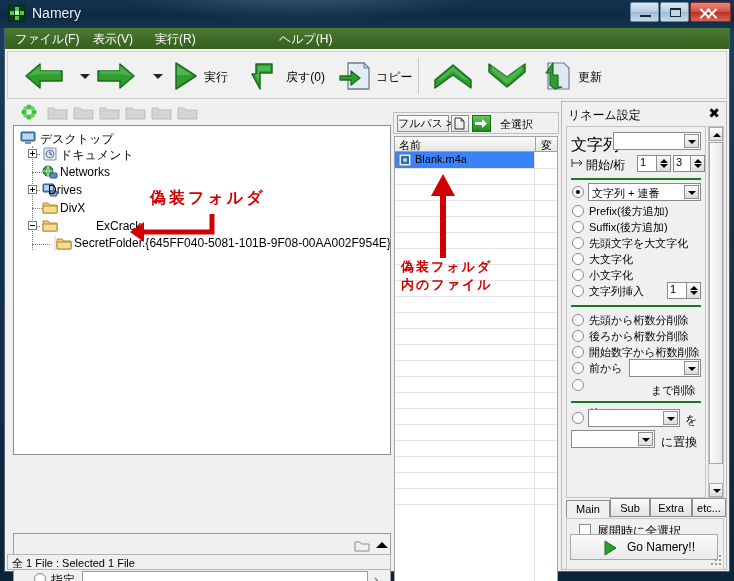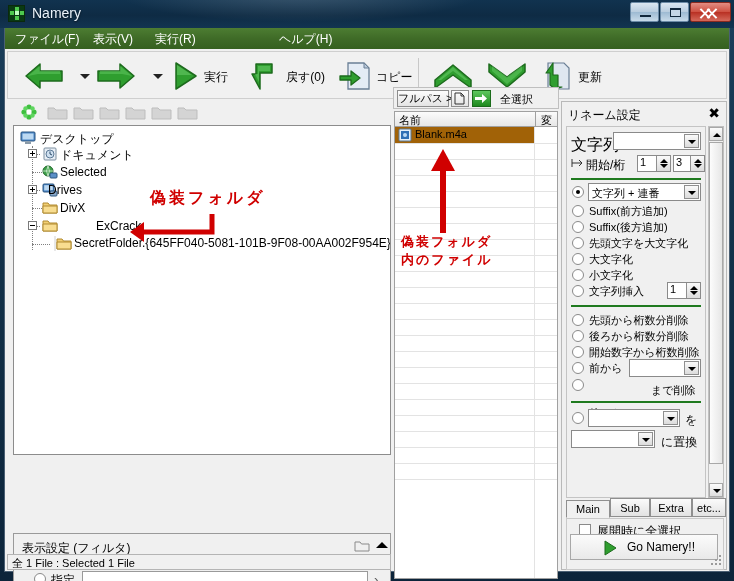--- a/index.html
+++ b/index.html
@@ -129,21 +129,21 @@
     position:absolute;background:#fff;border:1px solid #9a9a9a;box-sizing:border-box;
     font-size:12px;padding:1px 2px;color:#000;
   }
   
   #statusbar{
     position:absolute;left:2px;top:526px;width:384px;height:16px;
     background:#f0f0f0;border:1px solid #b4b4b4;box-sizing:border-box;
     font-size:11px;color:#000;padding:1px 4px;white-space:nowrap;
   }
   
-  #midpanel{position:absolute;left:388px;top:59px;width:166px;height:469px;}
+  #midpanel{position:absolute;left:388px;top:84px;width:166px;height:469px;}
   #pathbar{
     position:absolute;left:0;top:0;width:166px;height:22px;
     background:#f0f0f0;border:1px solid #bfbfbf;box-sizing:border-box;
   }
   .sbtn{
     position:absolute;background:linear-gradient(180deg,#fdfdfd,#e4e4e4);
     border:1px solid #8d8d8d;box-sizing:border-box;font-size:11px;
     text-align:center;color:#000;white-space:nowrap;
   }
   #listhead{
@@ -414,21 +414,21 @@
 
         <div class="tnode" style="left:14px;top:38px;">
           <div class="tdashh" style="left:4px;top:8px;width:10px;"></div>
           <span style="position:absolute;left:14px;top:1px;">
             <svg width="16" height="14" viewBox="0 0 16 14">
                 <circle cx="6" cy="6" r="5" fill="#3fa04a" stroke="#20662a"></circle>
                 <path d="M1 6 H11 M6 1 Q9 6 6 11 M6 1 Q3 6 6 11" stroke="#d8f0d8" fill="none" stroke-width=".8"></path>
                 <rect x="8" y="8" width="7" height="5" rx="1" fill="#5b8fc7" stroke="#2c5680"></rect>
               </svg>
           </span>
-          <span class="tlabel" style="left:32px;">Selected</span>
+          <span class="tlabel" style="left:32px;">Networks</span>
         </div>
 
         <div class="tnode" style="left:14px;top:56px;">
           <div class="tdashh" style="left:4px;top:8px;width:8px;"></div>
           <span class="texp">
             <i style="left:1px;top:3px;width:5px;height:1px;"></i>
               <i style="left:3px;top:1px;width:1px;height:5px;"></i>
           </span>
           <span style="position:absolute;left:14px;top:1px;">
             <svg width="16" height="14" viewBox="0 0 16 14">
@@ -477,21 +477,20 @@
         </div>
 
         <div class="ann" style="left:136px;top:62px;font-size:16px;letter-spacing:3px;">偽装フォルダ</div>
         <svg style="position:absolute;left:112px;top:86px;" width="90" height="30">
           <path d="M86 2 L86 20 L14 20" stroke="#d00000" stroke-width="5" fill="none"></path>
           <path d="M18 10 L4 20 L18 30 Z" fill="#d00000"></path>
         </svg>
       </div>
 
       <div id="filterbox">
-        <div class="fl-label" style="left:8px;top:6px;">表示設定 (フィルタ)</div>
         <div style="position:absolute;left:340px;top:6px;">
           <svg width="16" height="13" viewBox="0 0 16 13">
               <path d="M1 2 L6 2 L7.5 4 L15 4 L15 11 L1 11 Z" fill="none" stroke="#8a8a8a"></path>
             </svg>
         </div>
         <div style="position:absolute;left:362px;top:8px;width:0;height:0;border-left:6px solid transparent;border-right:6px solid transparent;border-bottom:6px solid #000;"></div>
         <div style="position:absolute;left:362px;top:28px;width:0;height:0;border-left:6px solid transparent;border-right:6px solid transparent;border-top:6px solid #000;"></div>
 
         <span class="radio on" style="left:20px;top:21px;"></span>
         <div class="fl-label" style="left:37px;top:20px;">全てのファイル</div>
@@ -547,21 +546,21 @@
         <div class="rowline" style="top:224px;"></div>
         <div class="rowline" style="top:240px;"></div>
         <div class="rowline" style="top:256px;"></div>
         <div class="rowline" style="top:272px;"></div>
         <div class="rowline" style="top:288px;"></div>
         <div class="rowline" style="top:304px;"></div>
         <div class="rowline" style="top:320px;"></div>
         <div class="rowline" style="top:336px;"></div>
         <div class="rowline" style="top:352px;"></div>
 
-        <div style="position:absolute;left:0;top:0;width:139px;height:16px;background:#a16207;text-decoration:underline;">
+        <div style="position:absolute;left:0;top:0;width:139px;height:16px;background:#3b82f6;text-decoration:underline;">
           <span style="position:absolute;left:3px;top:1px;">
             <svg width="14" height="14" viewBox="0 0 14 14">
                 <rect x="1" y="1" width="12" height="12" rx="1" fill="#e4eef8" stroke="#5d7a96"></rect>
                 <rect x="3" y="3" width="8" height="8" fill="#2f6fb5"></rect>
                 <circle cx="7" cy="7" r="2" fill="#bcd9f2"></circle>
               </svg>
           </span>
           <span style="position:absolute;left:20px;top:1px;font-size:11px;color:#000;">Blank.m4a</span>
         </div>
 
@@ -611,21 +610,21 @@
 
         <div class="grnline" style="left:4px;top:51px;width:130px;"></div>
 
         <span class="radio on" style="left:5px;top:59px;"></span>
         <div class="combo" style="left:21px;top:56px;width:113px;height:18px;">
           <span class="val" style="top:2px;">文字列 + 連番</span>
           <span class="arrow"></span>
         </div>
 
         <span class="radio" style="left:5px;top:78px;"></span>
-        <div class="opt" style="left:22px;top:77px;">Suffix(前方追加)</div>
+        <div class="opt" style="left:22px;top:77px;">Prefix(後方追加)</div>
 
         <span class="radio" style="left:5px;top:94px;"></span>
         <div class="opt" style="left:22px;top:93px;">Suffix(後方追加)</div>
 
         <span class="radio" style="left:5px;top:110px;"></span>
         <div class="opt" style="left:22px;top:109px;">先頭文字を大文字化</div>
 
         <span class="radio" style="left:5px;top:126px;"></span>
         <div class="opt" style="left:22px;top:125px;">大文字化</div>
 

